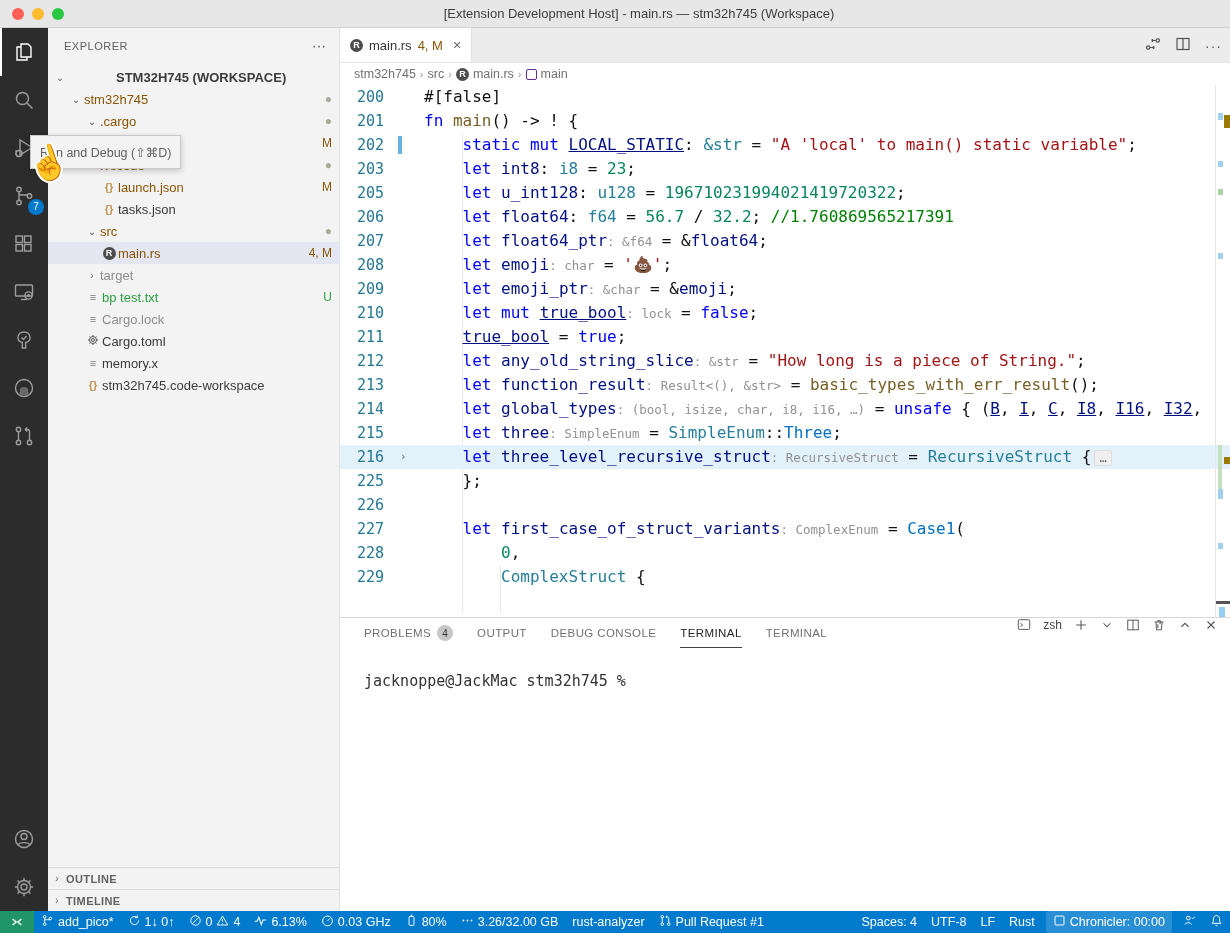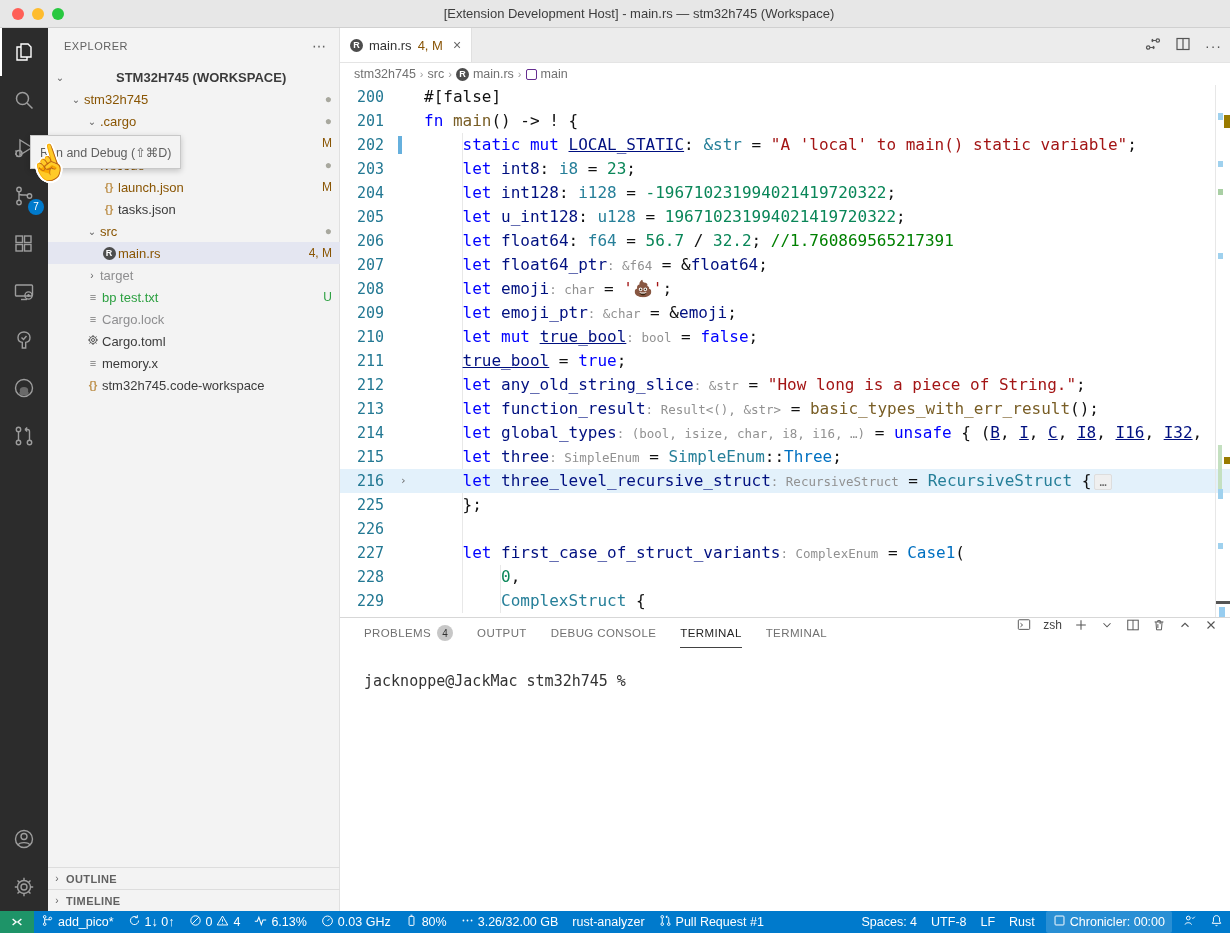--- a/index.html
+++ b/index.html
@@ -329,27 +329,26 @@
           <span>main</span>
         </span>
       </div>
     <div class="code" id="code">
       <div class="indent-guide" style="left:122px; top:48px; height:480px;"></div>
       <div class="indent-guide" style="left:160px; top:480px; height:48px;"></div>
     <div class="cline"><span class="lnum">200</span><span class="gut"></span><span class="ctext"><span class="pl">#[false]</span></span></div>
         <div class="cline"><span class="lnum">201</span><span class="gut"></span><span class="ctext"><span class="kw">fn</span><span class="pl"> </span><span class="fn">main</span><span class="pl">() -&gt; ! {</span></span></div>
         <div class="cline"><span class="lnum">202</span><span class="gut"><span class="modbar"></span></span><span class="ctext"><span class="pl">    </span><span class="kw">static</span><span class="pl"> </span><span class="kw">mut</span><span class="pl"> </span><span class="vul">LOCAL_STATIC</span><span class="pl">: </span><span class="ty">&amp;str</span><span class="pl"> = </span><span class="st">"A 'local' to main() static variable"</span><span class="pl">;</span></span></div>
         <div class="cline"><span class="lnum">203</span><span class="gut"></span><span class="ctext"><span class="pl">    </span><span class="kw">let</span><span class="pl"> </span><span class="var">int8</span><span class="pl">: </span><span class="ty">i8</span><span class="pl"> = </span><span class="nm">23</span><span class="pl">;</span></span></div>
-        <div class="cline"><span class="lnum">204</span><span class="gut"></span><span class="ctext"><span class="pl">    </span><span class="kw">let</span><span class="pl"> </span><span class="var">int128</span><span class="pl">: </span><span class="ty">i128</span><span class="pl"> = </span><span class="nm">-196710231994021419720322</span><span class="pl">;</span></span></div>
         <div class="cline"><span class="lnum">205</span><span class="gut"></span><span class="ctext"><span class="pl">    </span><span class="kw">let</span><span class="pl"> </span><span class="var">u_int128</span><span class="pl">: </span><span class="ty">u128</span><span class="pl"> = </span><span class="nm">196710231994021419720322</span><span class="pl">;</span></span></div>
         <div class="cline"><span class="lnum">206</span><span class="gut"></span><span class="ctext"><span class="pl">    </span><span class="kw">let</span><span class="pl"> </span><span class="var">float64</span><span class="pl">: </span><span class="ty">f64</span><span class="pl"> = </span><span class="nm">56.7</span><span class="pl"> / </span><span class="nm">32.2</span><span class="pl">; </span><span class="cm">//1.760869565217391</span></span></div>
         <div class="cline"><span class="lnum">207</span><span class="gut"></span><span class="ctext"><span class="pl">    </span><span class="kw">let</span><span class="pl"> </span><span class="var">float64_ptr</span><span class="in">: &amp;f64</span><span class="pl"> = &amp;</span><span class="var">float64</span><span class="pl">;</span></span></div>
         <div class="cline"><span class="lnum">208</span><span class="gut"></span><span class="ctext"><span class="pl">    </span><span class="kw">let</span><span class="pl"> </span><span class="var">emoji</span><span class="in">: char</span><span class="pl"> = </span><span class="st">'💩'</span><span class="pl">;</span></span></div>
         <div class="cline"><span class="lnum">209</span><span class="gut"></span><span class="ctext"><span class="pl">    </span><span class="kw">let</span><span class="pl"> </span><span class="var">emoji_ptr</span><span class="in">: &amp;char</span><span class="pl"> = &amp;</span><span class="var">emoji</span><span class="pl">;</span></span></div>
-        <div class="cline"><span class="lnum">210</span><span class="gut"></span><span class="ctext"><span class="pl">    </span><span class="kw">let</span><span class="pl"> </span><span class="kw">mut</span><span class="pl"> </span><span class="vul">true_bool</span><span class="in">: bool</span><span class="pl"> = </span><span class="kw">false</span><span class="pl">;</span></span></div>
+        <div class="cline"><span class="lnum">210</span><span class="gut"></span><span class="ctext"><span class="pl">    </span><span class="kw">let</span><span class="pl"> </span><span class="kw">mut</span><span class="pl"> </span><span class="vul">true_bool</span><span class="in">: lock</span><span class="pl"> = </span><span class="kw">false</span><span class="pl">;</span></span></div>
         <div class="cline"><span class="lnum">211</span><span class="gut"></span><span class="ctext"><span class="pl">    </span><span class="vul">true_bool</span><span class="pl"> = </span><span class="kw">true</span><span class="pl">;</span></span></div>
         <div class="cline"><span class="lnum">212</span><span class="gut"></span><span class="ctext"><span class="pl">    </span><span class="kw">let</span><span class="pl"> </span><span class="var">any_old_string_slice</span><span class="in">: &amp;str</span><span class="pl"> = </span><span class="st">"How long is a piece of String."</span><span class="pl">;</span></span></div>
         <div class="cline"><span class="lnum">213</span><span class="gut"></span><span class="ctext"><span class="pl">    </span><span class="kw">let</span><span class="pl"> </span><span class="var">function_result</span><span class="in">: Result&lt;(), &amp;str&gt;</span><span class="pl"> = </span><span class="fn">basic_types_with_err_result</span><span class="pl">();</span></span></div>
         <div class="cline"><span class="lnum">214</span><span class="gut"></span><span class="ctext"><span class="pl">    </span><span class="kw">let</span><span class="pl"> </span><span class="var">global_types</span><span class="in">: (bool, isize, char, i8, i16, …)</span><span class="pl"> = </span><span class="kw">unsafe</span><span class="pl"> { (</span><span class="vul">B</span><span class="pl">, </span><span class="vul">I</span><span class="pl">, </span><span class="vul">C</span><span class="pl">, </span><span class="vul">I8</span><span class="pl">, </span><span class="vul">I16</span><span class="pl">, </span><span class="vul">I32</span><span class="pl">,</span></span></div>
         <div class="cline"><span class="lnum">215</span><span class="gut"></span><span class="ctext"><span class="pl">    </span><span class="kw">let</span><span class="pl"> </span><span class="var">three</span><span class="in">: SimpleEnum</span><span class="pl"> = </span><span class="ty">SimpleEnum</span><span class="pl">::</span><span class="en">Three</span><span class="pl">;</span></span></div>
         <div class="cline hl"><span class="lnum">216</span><span class="gut"><span class="foldchev">›</span></span><span class="ctext"><span class="pl">    </span><span class="kw">let</span><span class="pl"> </span><span class="var">three_level_recursive_struct</span><span class="in">: RecursiveStruct</span><span class="pl"> = </span><span class="ty">RecursiveStruct</span><span class="pl"> {</span><span class="fd">…</span></span></div>
         <div class="cline"><span class="lnum">225</span><span class="gut"></span><span class="ctext"><span class="pl">    };</span></span></div>
         <div class="cline"><span class="lnum">226</span><span class="gut"></span><span class="ctext"></span></div>
         <div class="cline"><span class="lnum">227</span><span class="gut"></span><span class="ctext"><span class="pl">    </span><span class="kw">let</span><span class="pl"> </span><span class="var">first_case_of_struct_variants</span><span class="in">: ComplexEnum</span><span class="pl"> = </span><span class="en">Case1</span><span class="pl">(</span></span></div>
         <div class="cline"><span class="lnum">228</span><span class="gut"></span><span class="ctext"><span class="pl">        </span><span class="nm">0</span><span class="pl">,</span></span></div>

